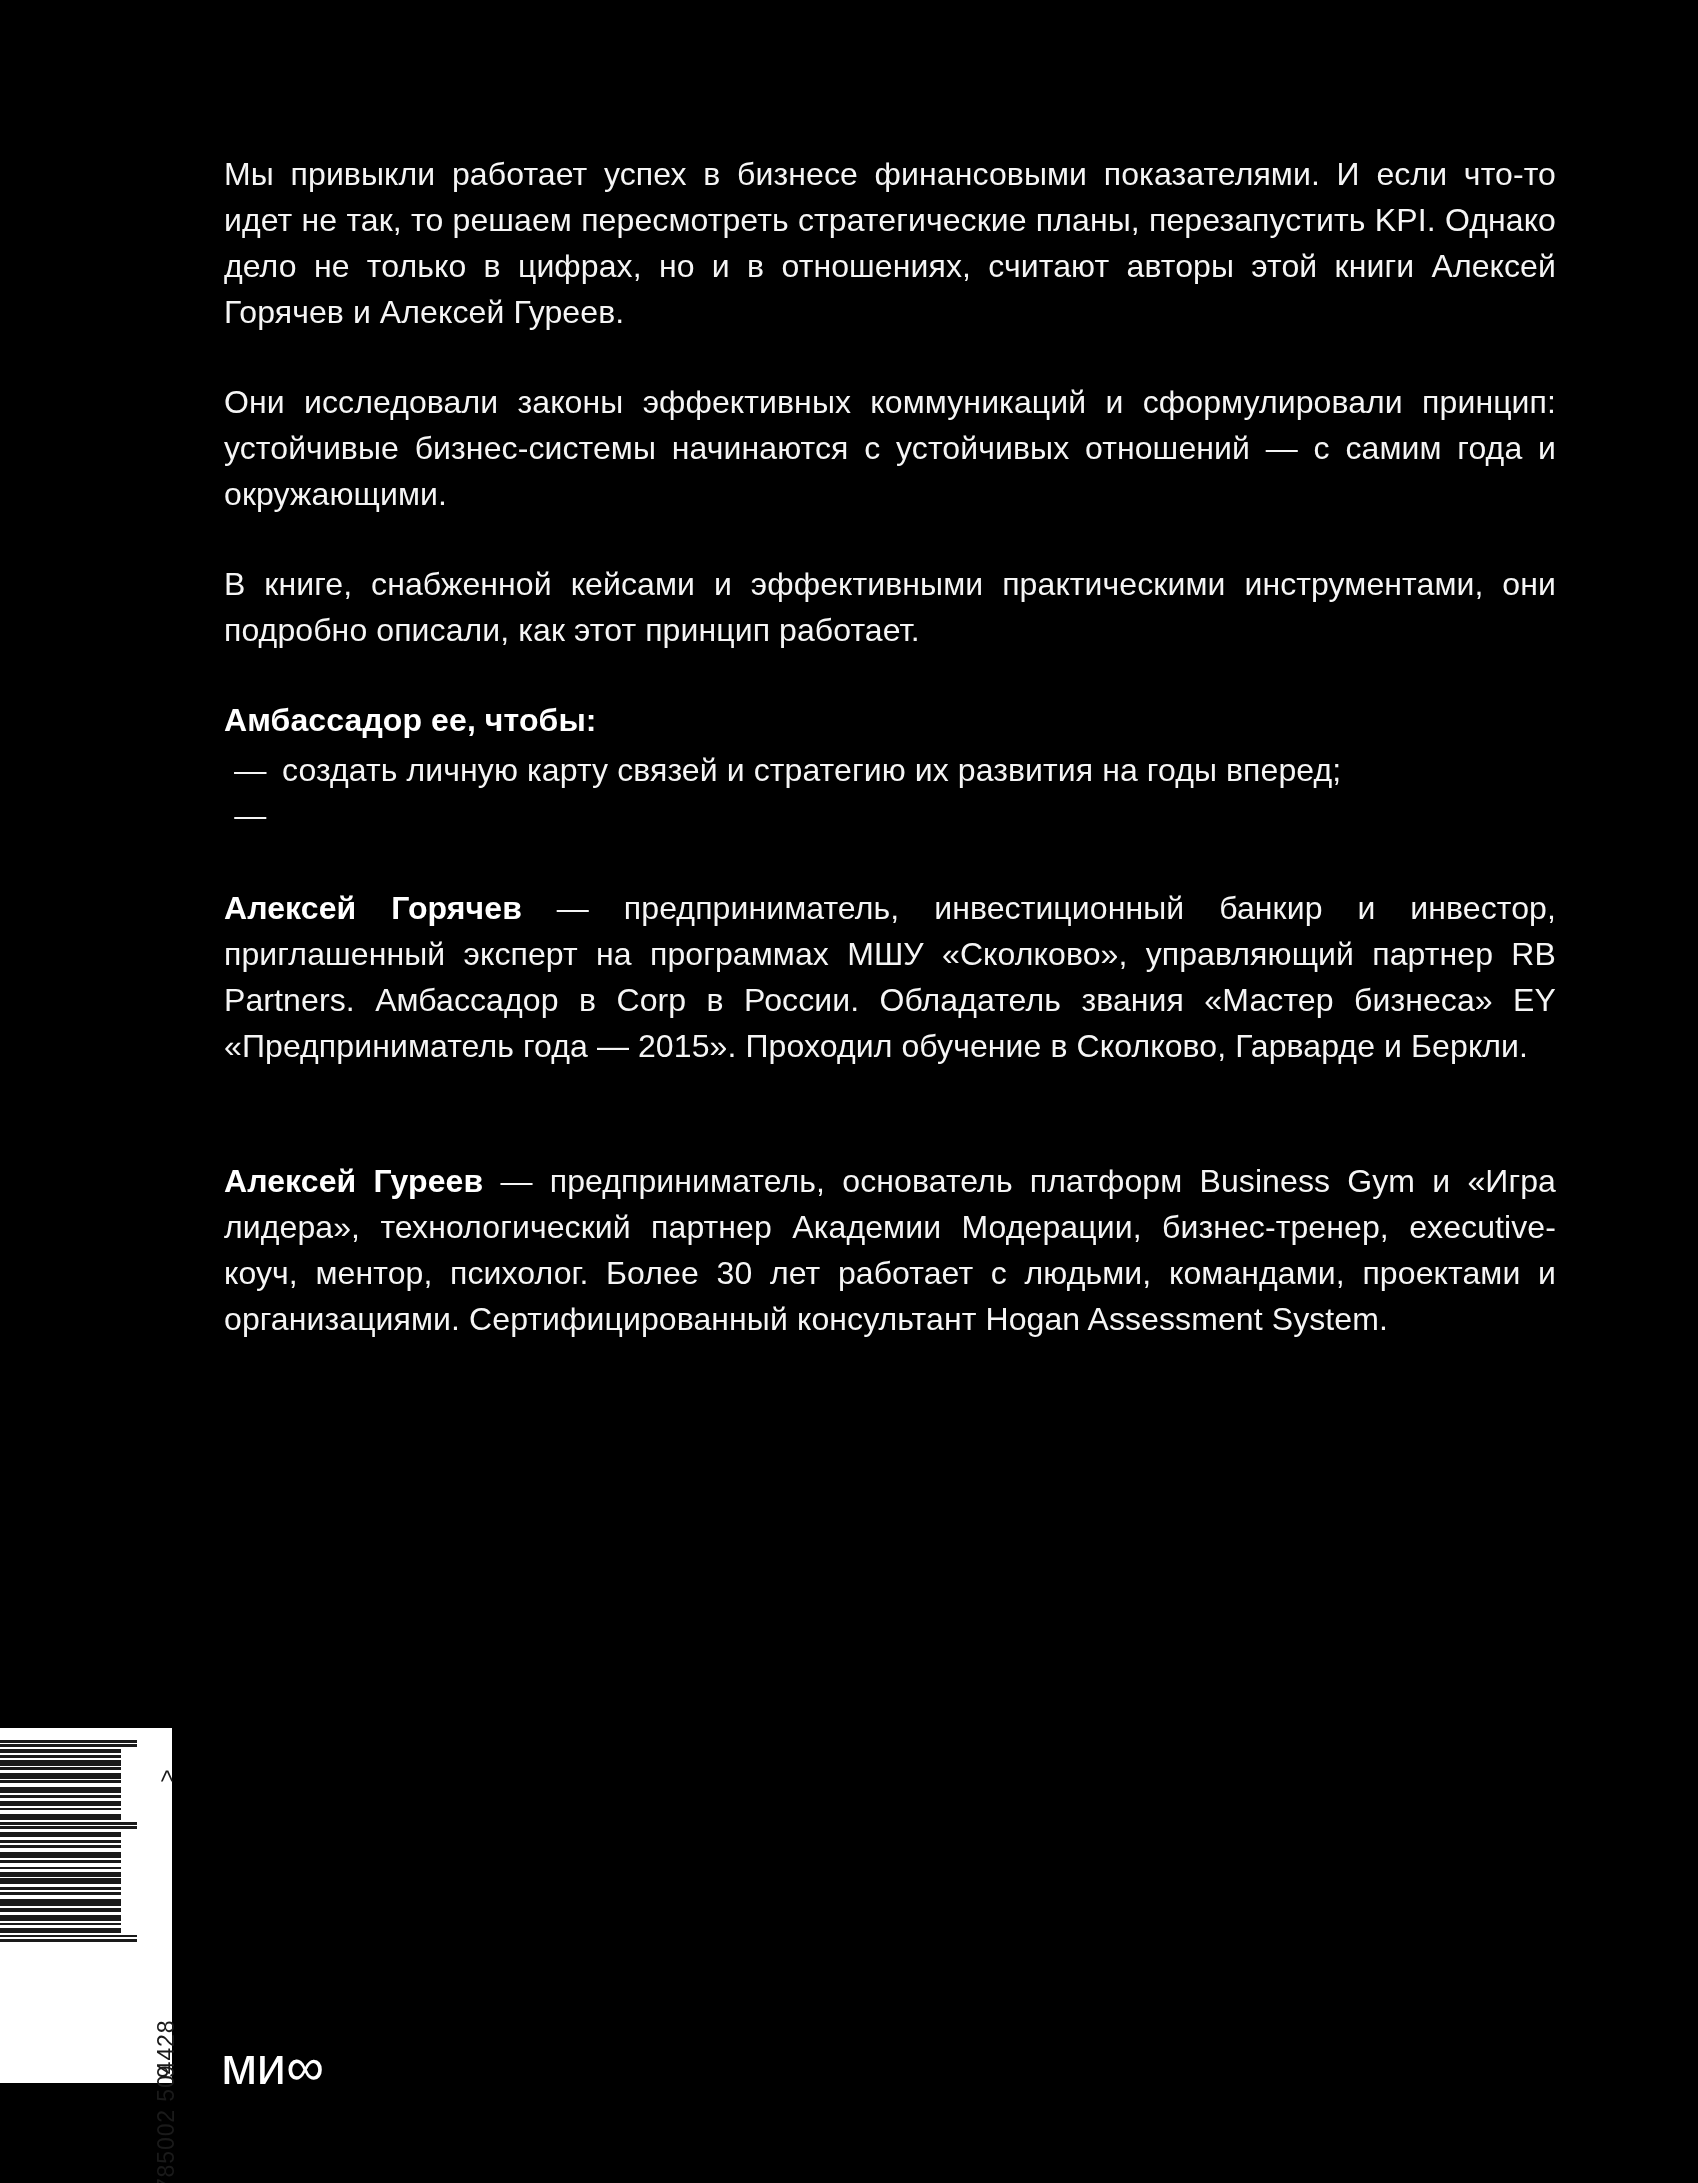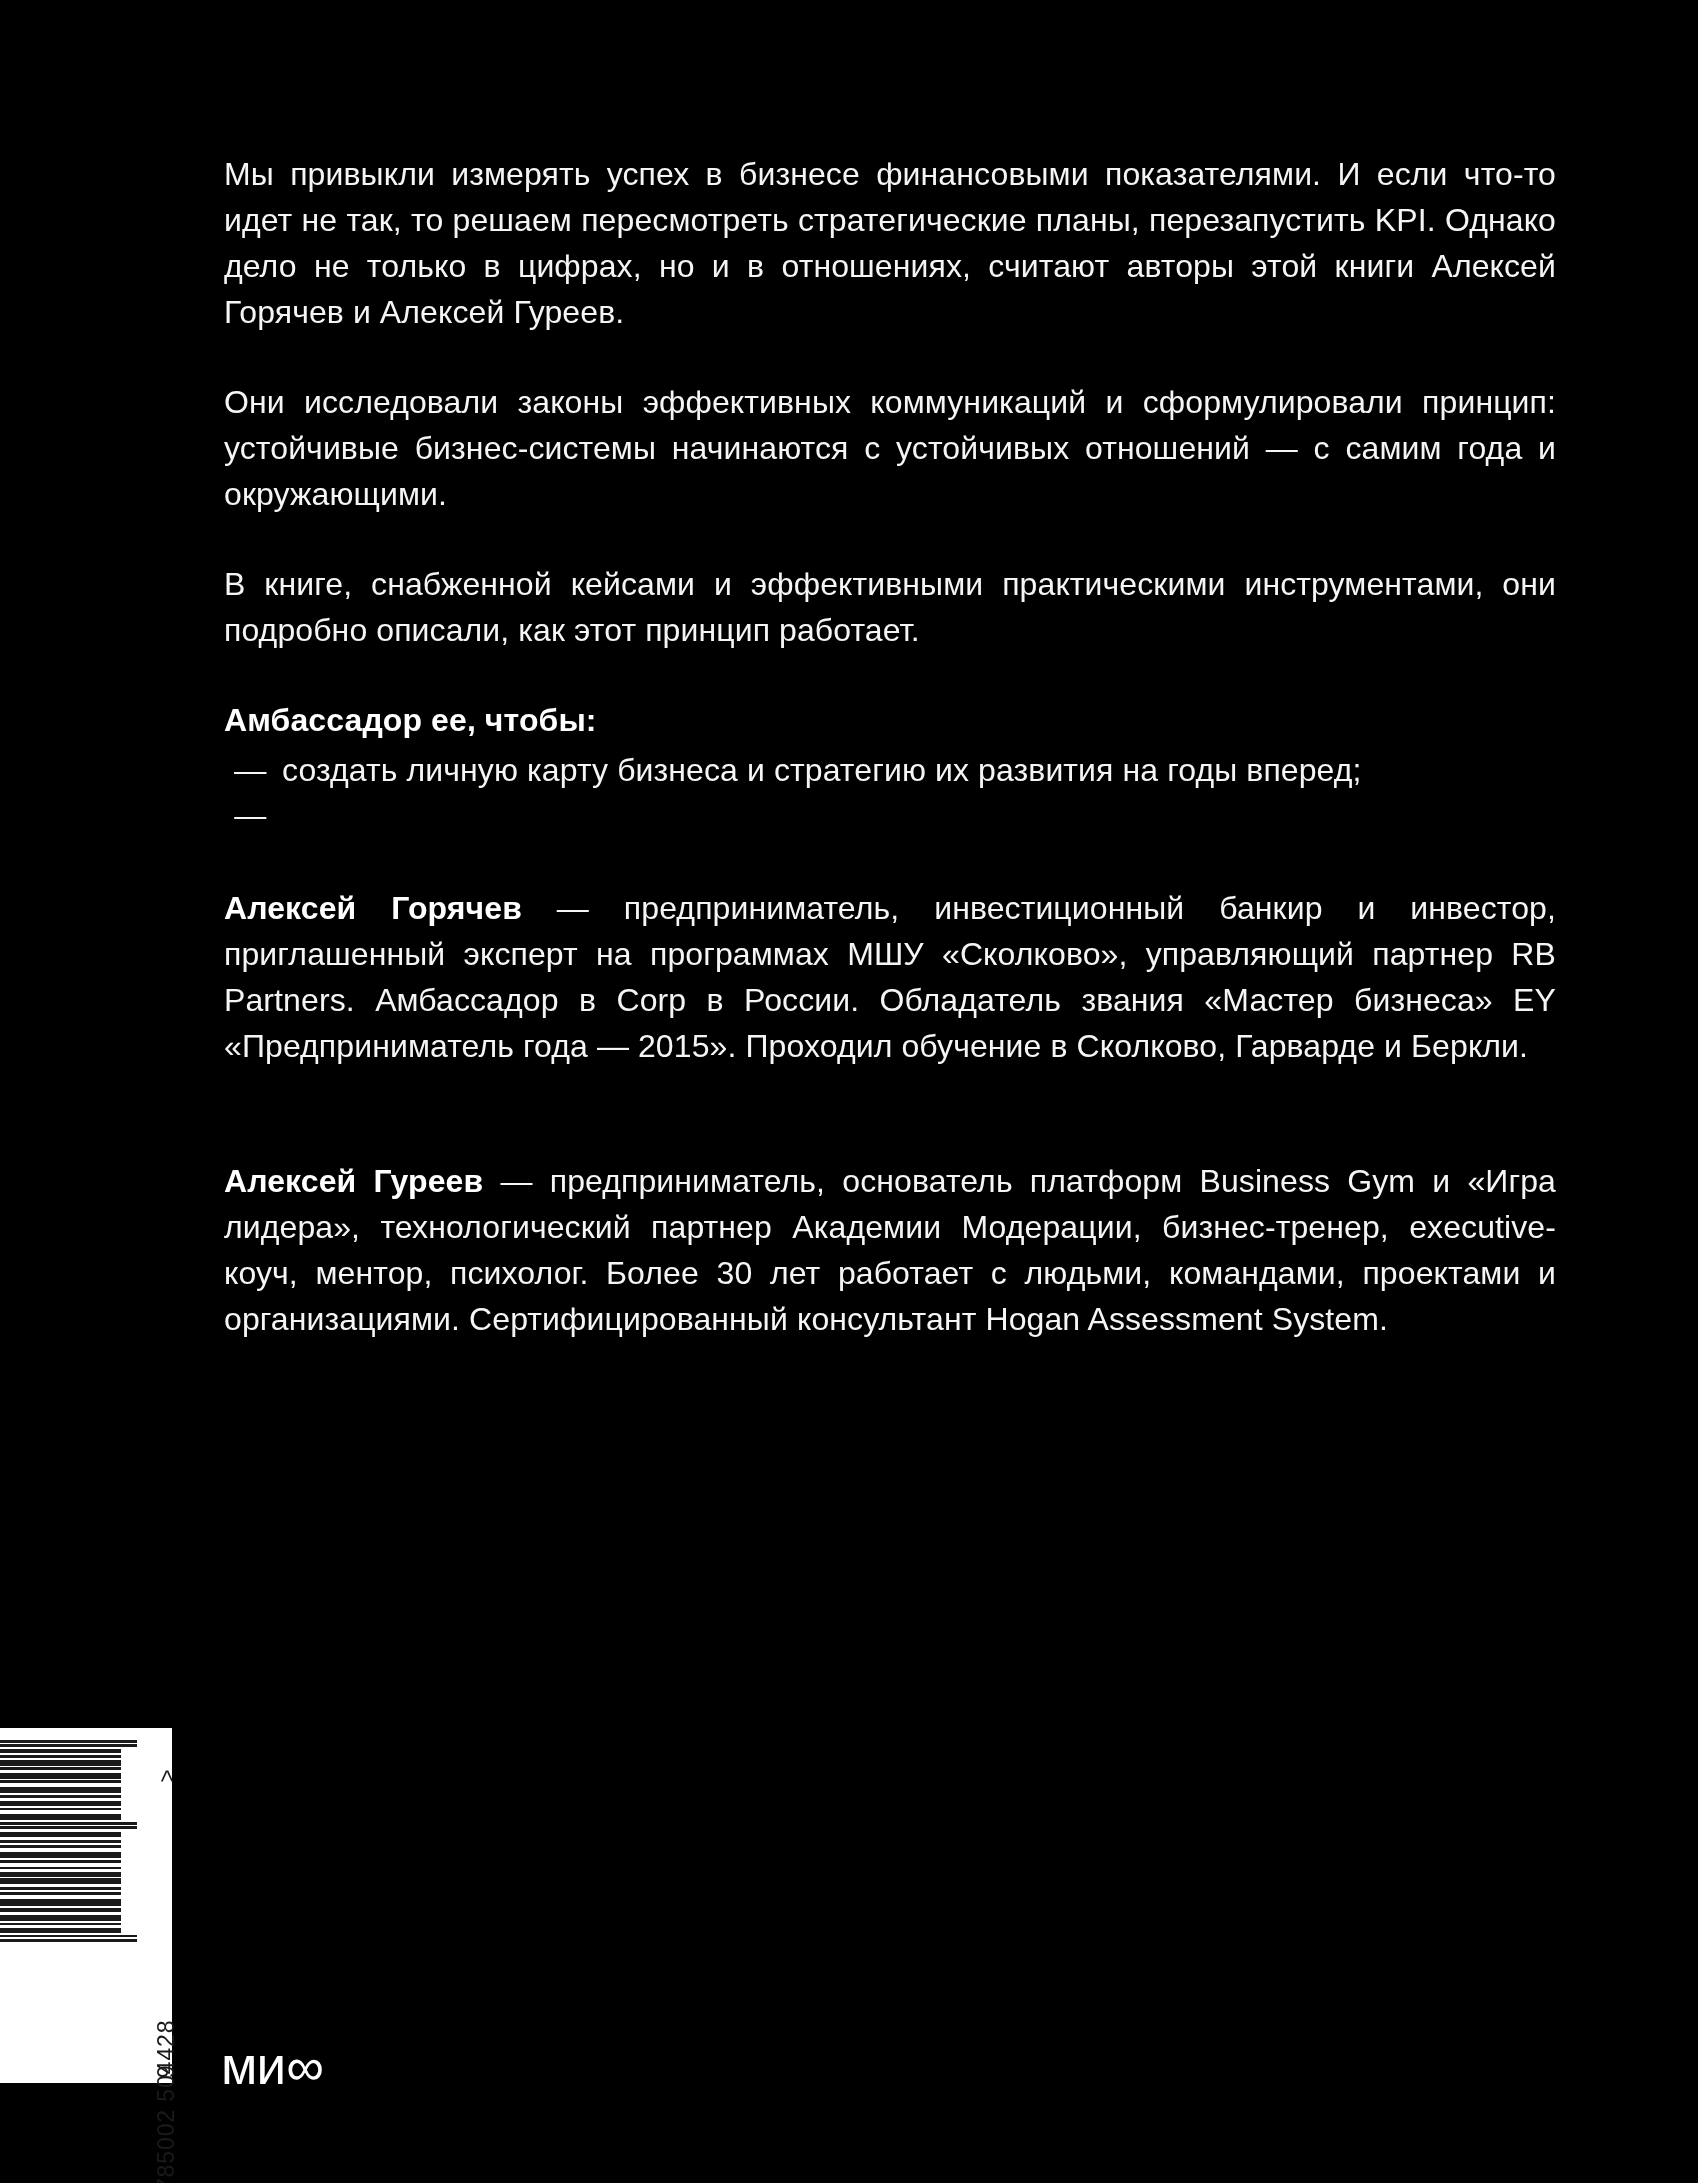--- a/index.html
+++ b/index.html
@@ -157,33 +157,33 @@
     margin-top: 1.7px;
   }
 </style>
 </head>
 <body>
 
 <div class="page">
 
   <div class="content">
 
-    <p class="para">Мы привыкли измерять успех в бизнесе финансовыми показателями. И если что-то идет не так, то решаем пересмотреть стратегические планы, перезапустить KPI. Однако дело не только в цифрах, но и в отношениях, считают авторы этой книги Алексей Горячев и Алексей Гуреев.</p>
+    <p class="para">Мы привыкли работает успех в бизнесе финансовыми показателями. И если что-то идет не так, то решаем пересмотреть стратегические планы, перезапустить KPI. Однако дело не только в цифрах, но и в отношениях, считают авторы этой книги Алексей Горячев и Алексей Гуреев.</p>
     <p class="para">Они исследовали законы эффективных коммуникаций и сформулировали принцип: устойчивые бизнес-системы начинаются с устойчивых отношений — с самим года и окружающими.</p>
     <p class="para">В книге, снабженной кейсами и эффективными практическими инструментами, они подробно описали, как этот принцип работает.</p>
 
     <div>
       <div class="section-heading">Амбассадор ее, чтобы:</div>
       <ul class="bullets">
         <li>
           <span class="dash">—</span>
         </li>
         <li>
           <span class="dash">—</span>
-          <span>создать личную карту бизнеса и стратегию их развития на годы вперед;</span>
+          <span>создать личную карту связей и стратегию их развития на годы вперед;</span>
         </li>
         <li>
           <span class="dash">—</span>
         </li>
       </ul>
     </div>
 
     <div class="gap-lg"></div>
 
     <p class="bio">

